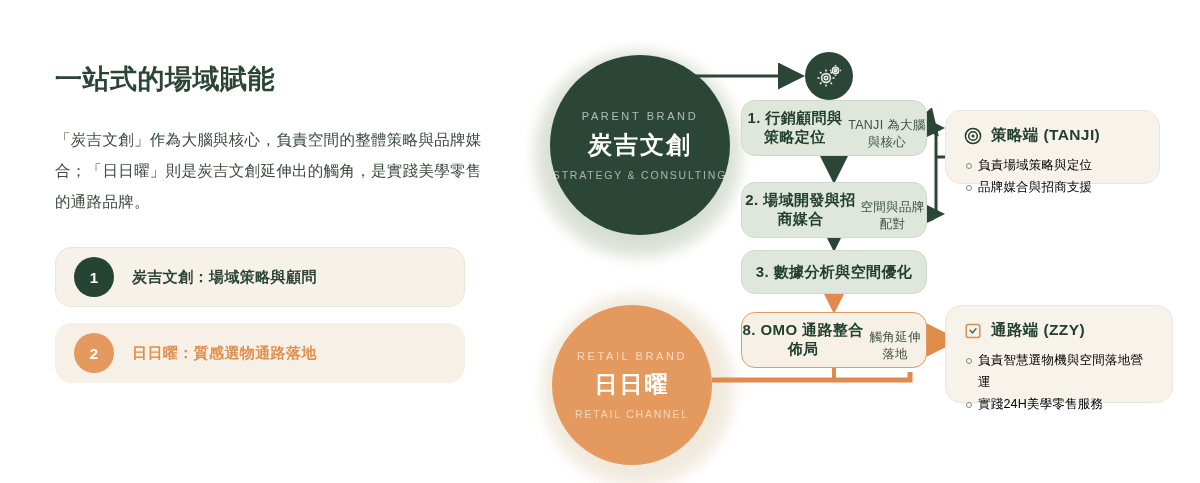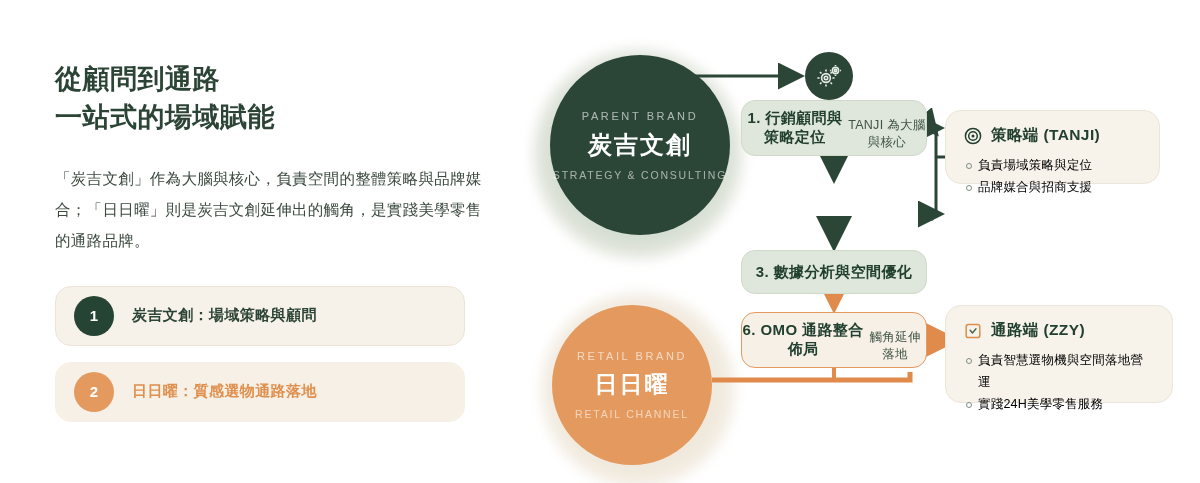--- a/index.html
+++ b/index.html
@@ -108,21 +108,20 @@
 
   svg.wires{position:absolute;left:0;top:0;width:710px;height:483px;pointer-events:none;}
 </style>
 </head>
 <body>
 
 <div class="stage">
 
   <div class="left">
     <h1 class="headline">
-      <span>從顧問到通路</span>
       <span class="l2">一站式的場域賦能</span>
     </h1>
     <p class="lede">「炭吉文創」作為大腦與核心，負責空間的整體策略與品牌媒合；「日日曜」則是炭吉文創延伸出的觸角，是實踐美學零售的通路品牌。</p>
 
     <div class="pill one">
       <div class="badge green">1</div>
       <div class="pilltext green">炭吉文創：場域策略與顧問</div>
     </div>
 
     <div class="pill two">
@@ -202,25 +201,29 @@
           <circle cx="20.5" cy="7.5" r="1.1"></circle>
           <path d="M20.5,3 L20.5,1.9 M20.5,13.1 L20.5,12 M16,7.5 L14.9,7.5 M26.1,7.5 L25,7.5"></path>
         </g>
       </svg>
     </div>
 
     <div class="step s1">
       <div class="t1">1. 行銷顧問與策略定位</div>
       <div class="t2">TANJI 為大腦與核心</div>
     </div>
+    <div class="step s2">
+      <div class="t1">2. 場域開發與招商媒合</div>
+      <div class="t2">空間與品牌配對</div>
+    </div>
     <div class="step s3">
       <div class="t1">3. 數據分析與空間優化</div>
     </div>
     <div class="step s4">
-      <div class="t1">6. OMO 通路整合佈局</div>
+      <div class="t1">8. OMO 通路整合佈局</div>
       <div class="t2">觸角延伸落地</div>
     </div>
 
     <div class="card tanji">
       <div class="card-head">
         <svg width="18" height="18" viewBox="0 0 18 18">
           <circle cx="9" cy="9" r="7.6" fill="none" stroke="#22402f" stroke-width="1.5"></circle>
           <circle cx="9" cy="9" r="4.3" fill="none" stroke="#22402f" stroke-width="1.5"></circle>
           <circle cx="9" cy="9" r="1.5" fill="#22402f"></circle>
         </svg>

